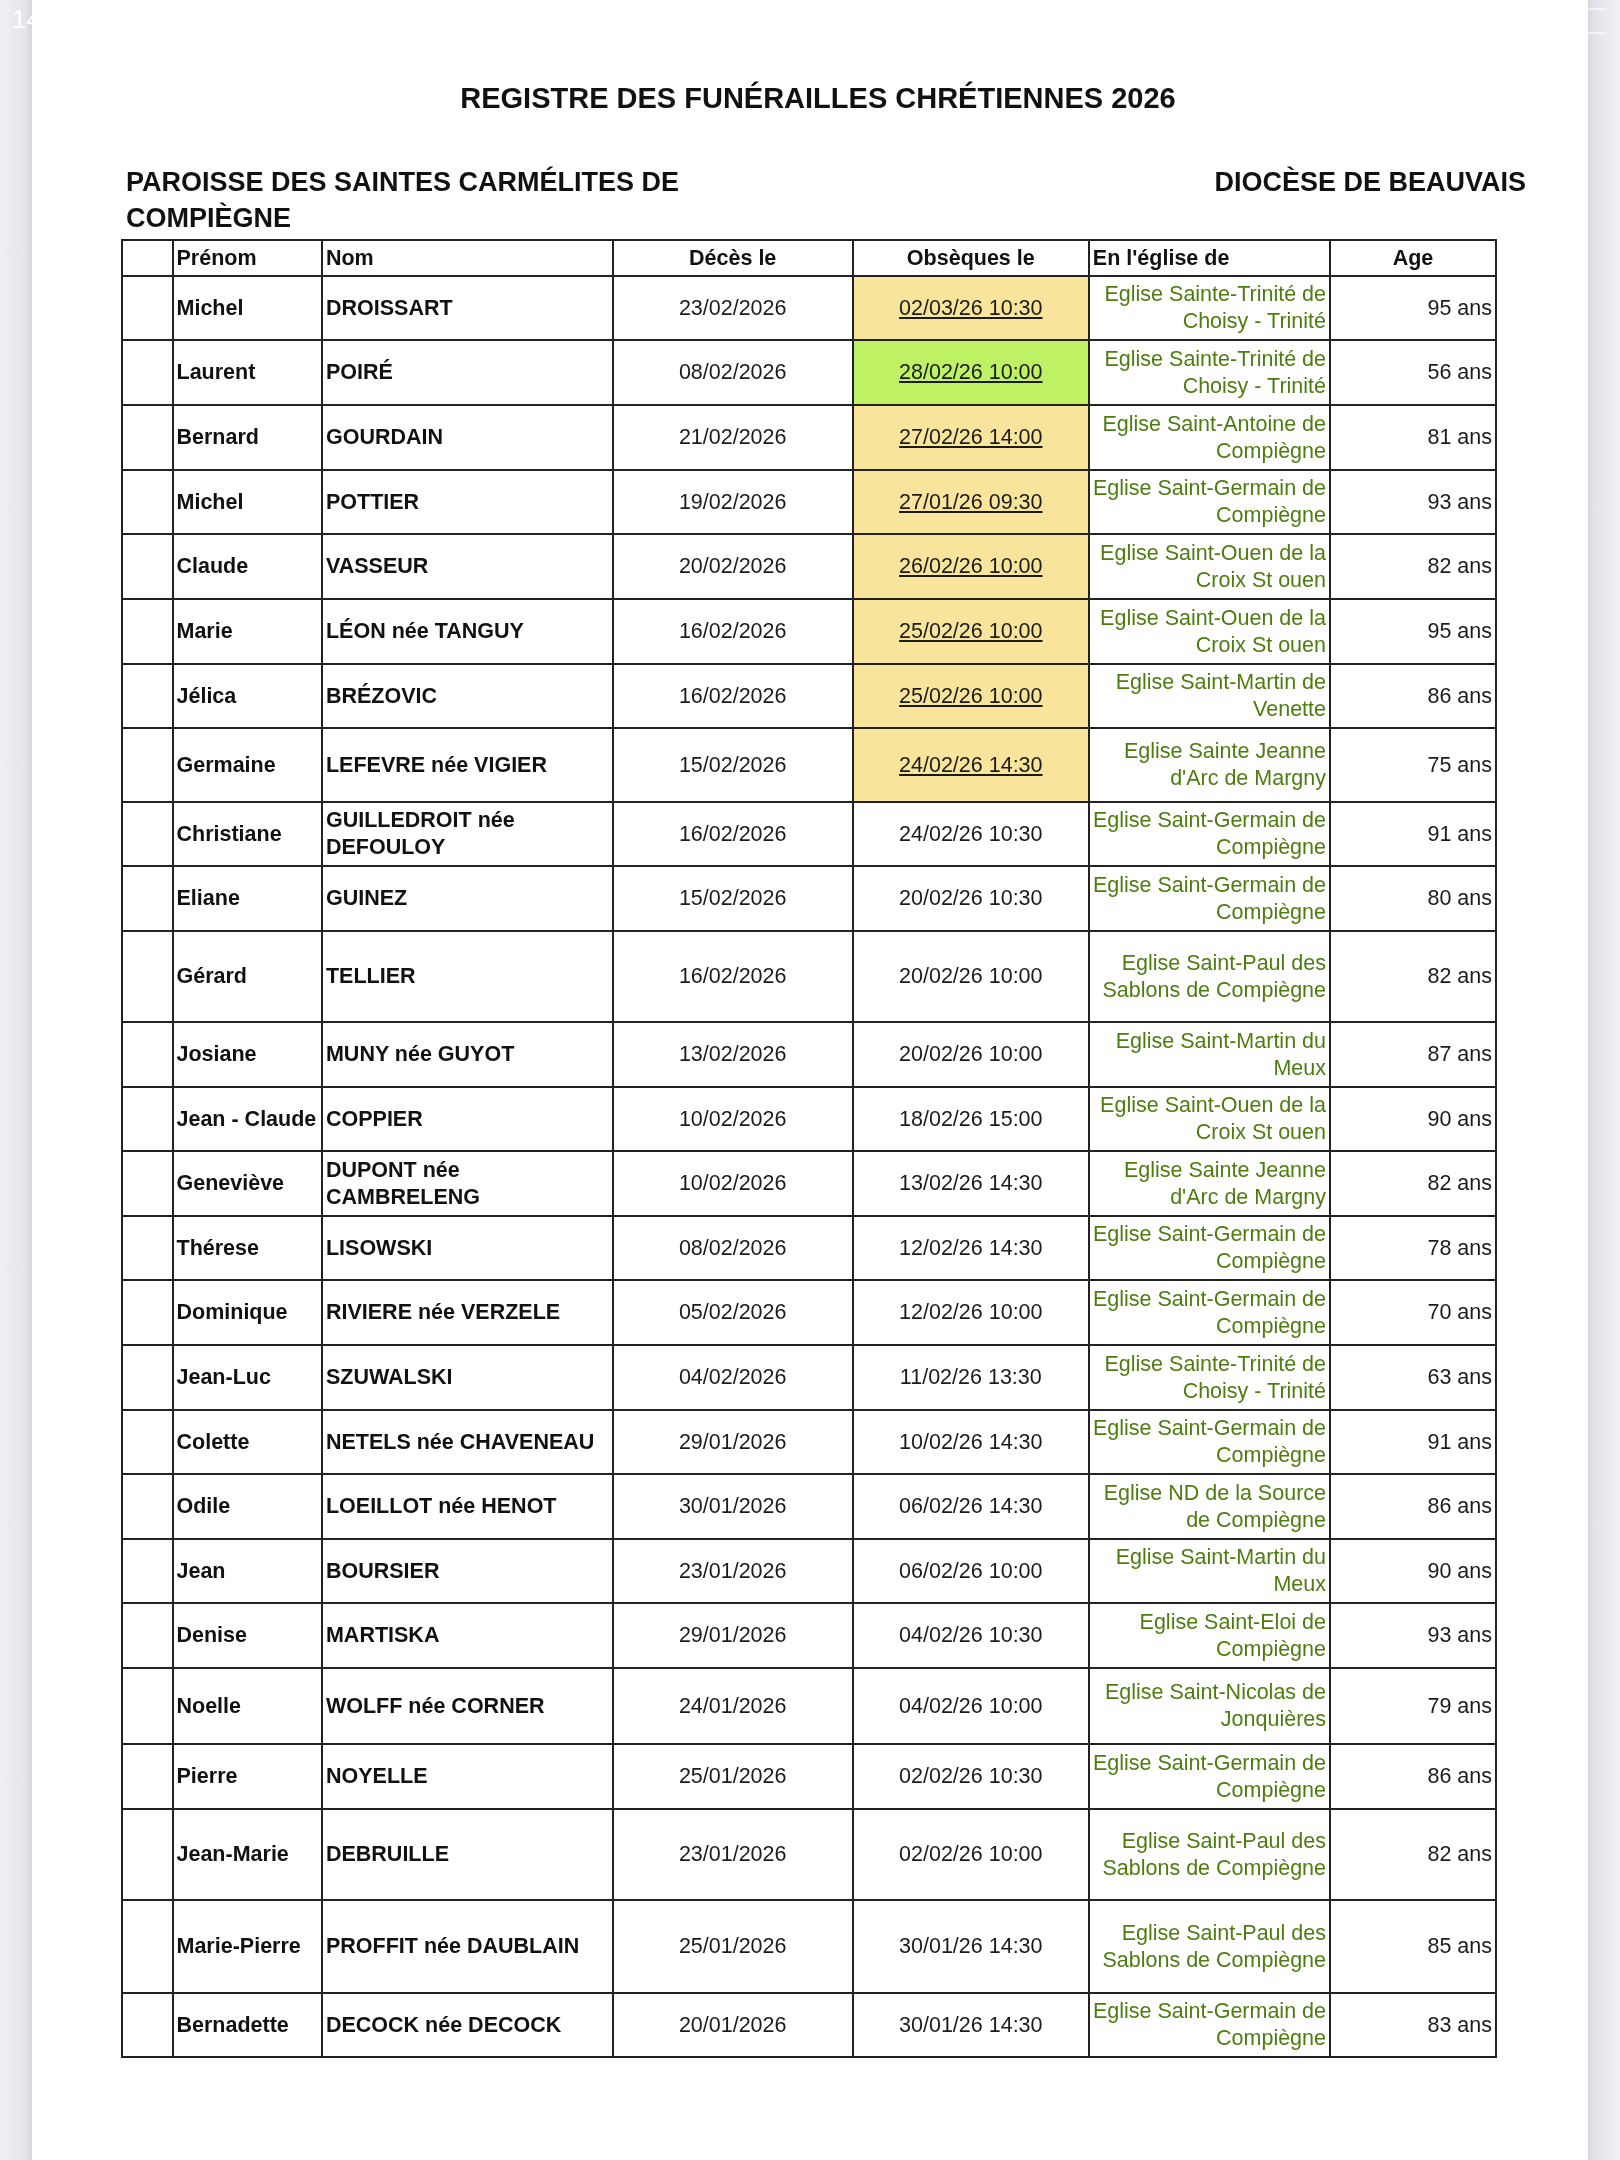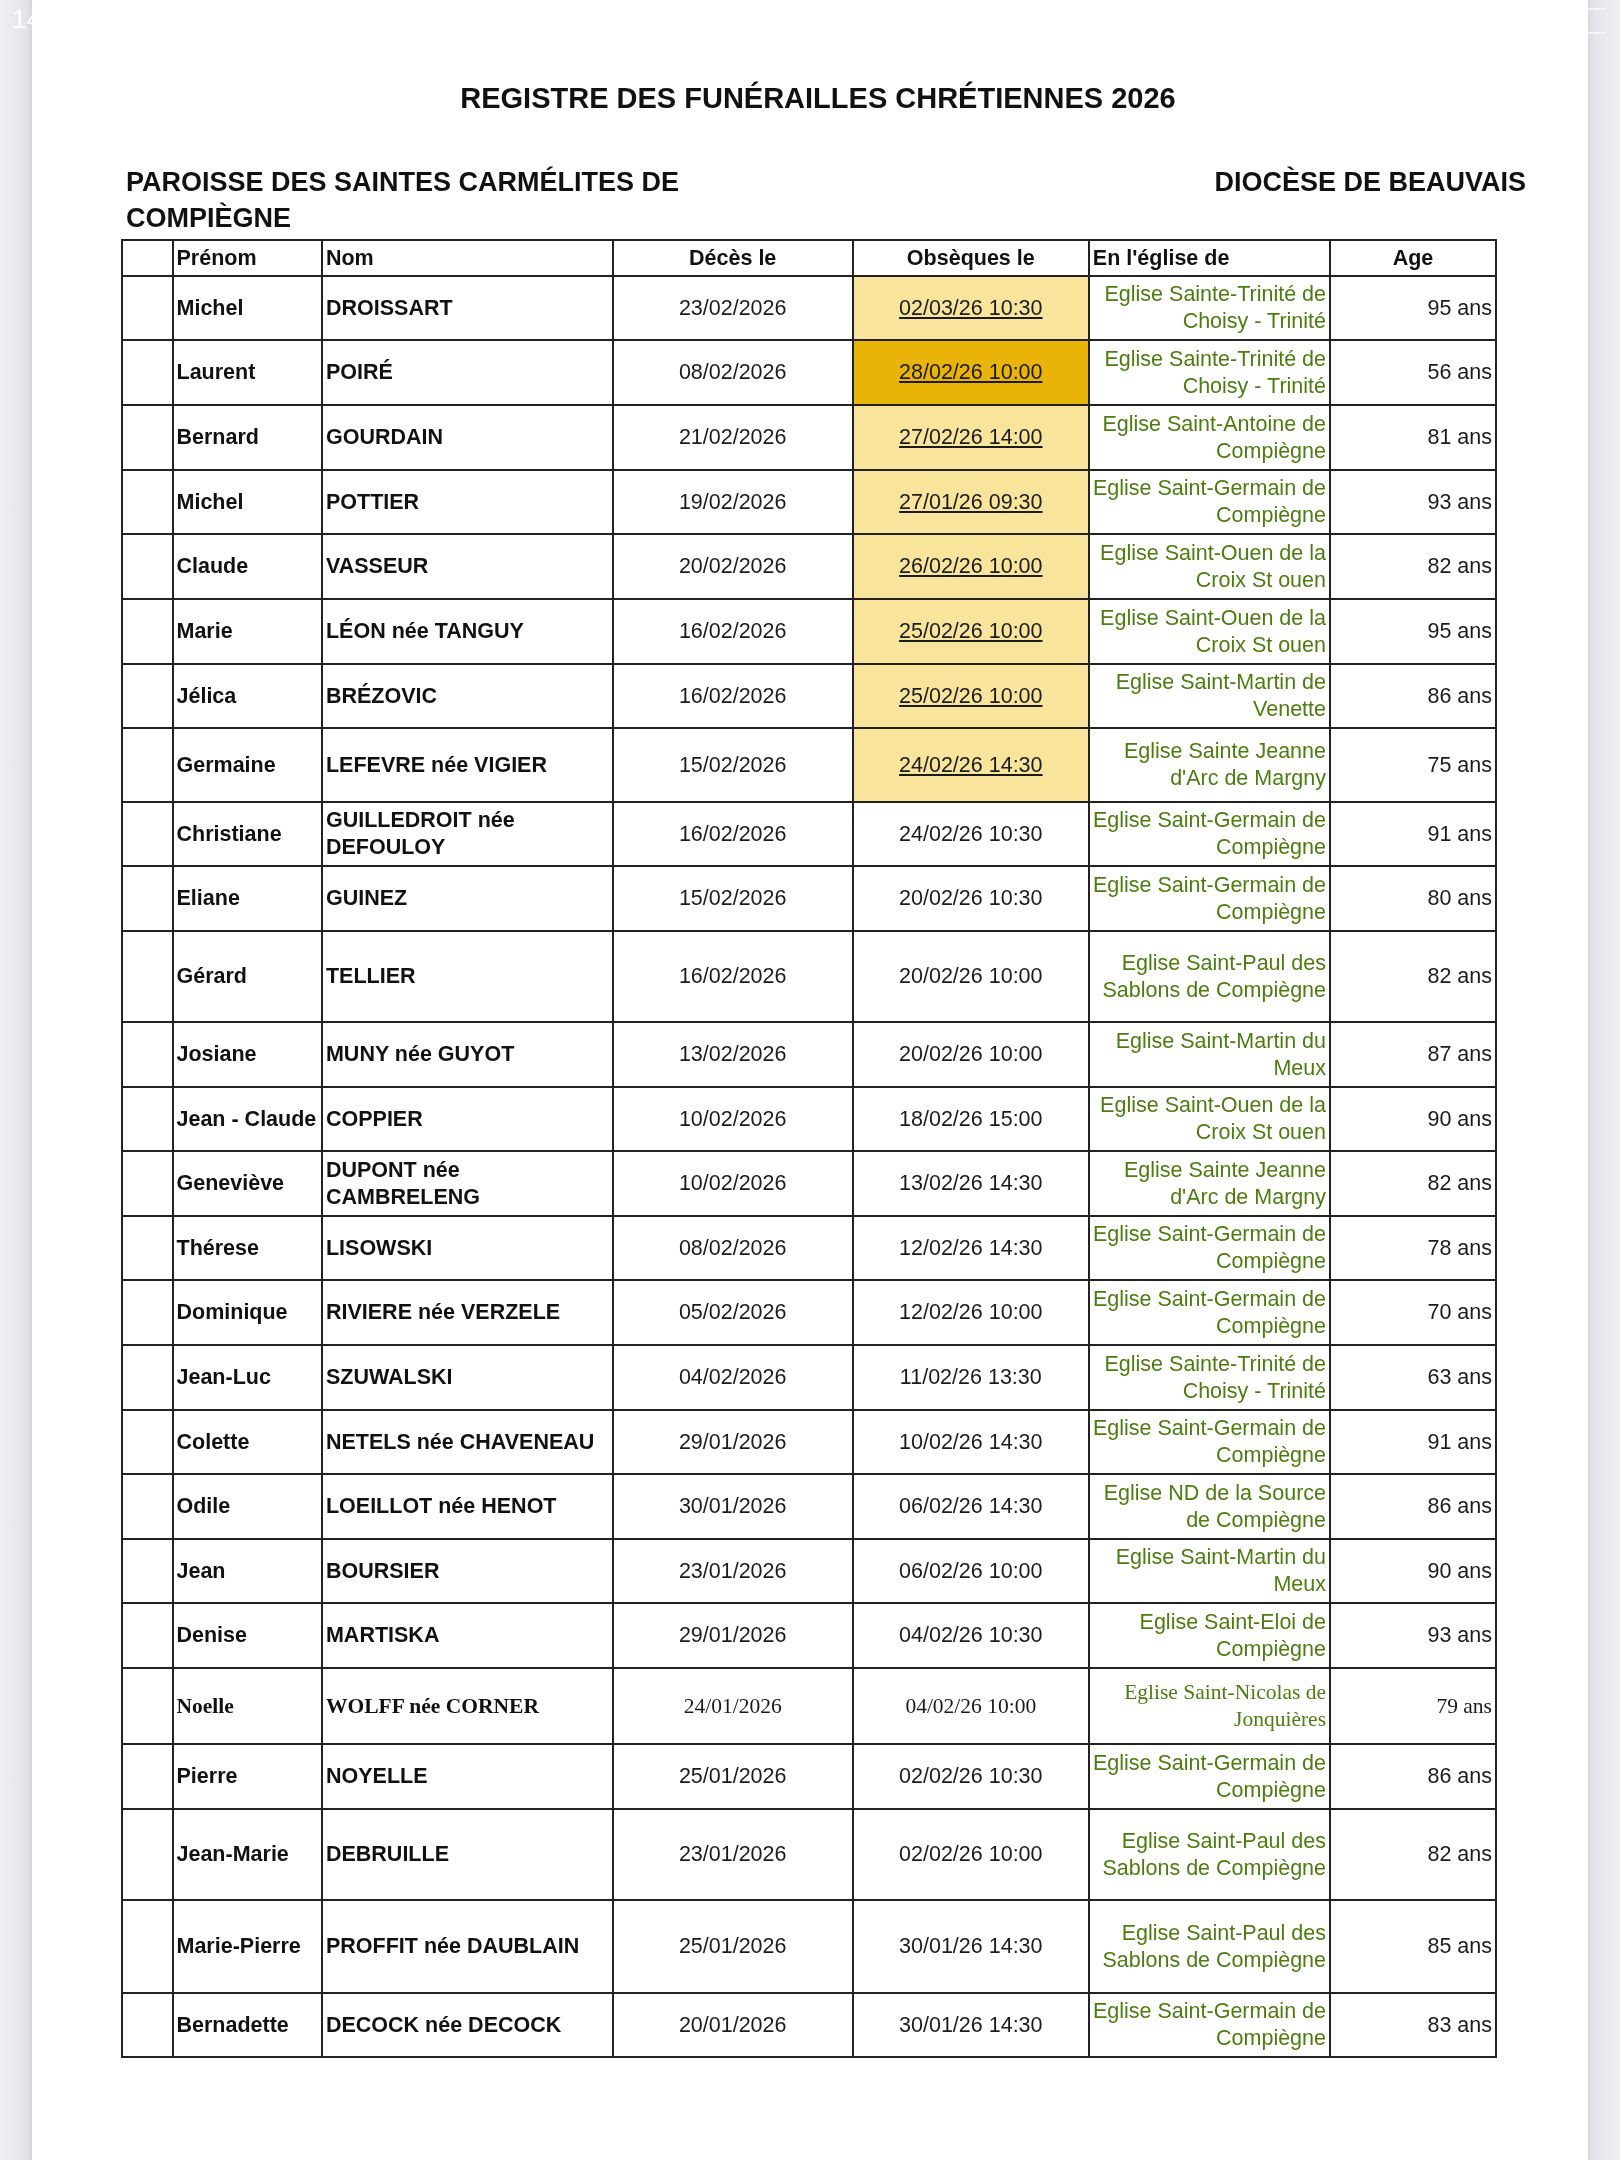--- a/index.html
+++ b/index.html
@@ -86,21 +86,21 @@
           <td class="dec">23/02/2026</td>
           <td class="obs hl" style="background: rgb(248, 229, 155);">02/03/26 10:30</td>
           <td class="egl">Eglise Sainte-Trinité de Choisy - Trinité</td>
           <td class="age">95 ans</td>
         </tr>
         <tr style="height: 65px;">
           <td class="idx"></td>
           <td class="pre">Laurent</td>
           <td class="nom">POIRÉ</td>
           <td class="dec">08/02/2026</td>
-          <td class="obs hl" style="background: #eab308;">28/02/26 10:00</td>
+          <td class="obs hl" style="background: #bef264;">28/02/26 10:00</td>
           <td class="egl">Eglise Sainte-Trinité de Choisy - Trinité</td>
           <td class="age">56 ans</td>
         </tr>
         <tr style="height: 65px;">
           <td class="idx"></td>
           <td class="pre">Bernard</td>
           <td class="nom">GOURDAIN</td>
           <td class="dec">21/02/2026</td>
           <td class="obs hl" style="background: rgb(248, 229, 155);">27/02/26 14:00</td>
           <td class="egl">Eglise Saint-Antoine de Compiègne</td>
@@ -261,21 +261,21 @@
         </tr>
         <tr style="height: 65px;">
           <td class="idx"></td>
           <td class="pre">Denise</td>
           <td class="nom">MARTISKA</td>
           <td class="dec">29/01/2026</td>
           <td class="obs">04/02/26 10:30</td>
           <td class="egl">Eglise Saint-Eloi de Compiègne</td>
           <td class="age">93 ans</td>
         </tr>
-        <tr style="height: 76px; font-family: Liberation Serif, serif;">
+        <tr style="height: 76px;">
           <td class="idx"></td>
           <td class="pre">Noelle</td>
           <td class="nom">WOLFF née CORNER</td>
           <td class="dec">24/01/2026</td>
           <td class="obs">04/02/26 10:00</td>
           <td class="egl">Eglise Saint-Nicolas de Jonquières</td>
           <td class="age">79 ans</td>
         </tr>
         <tr style="height: 65px;">
           <td class="idx"></td>

